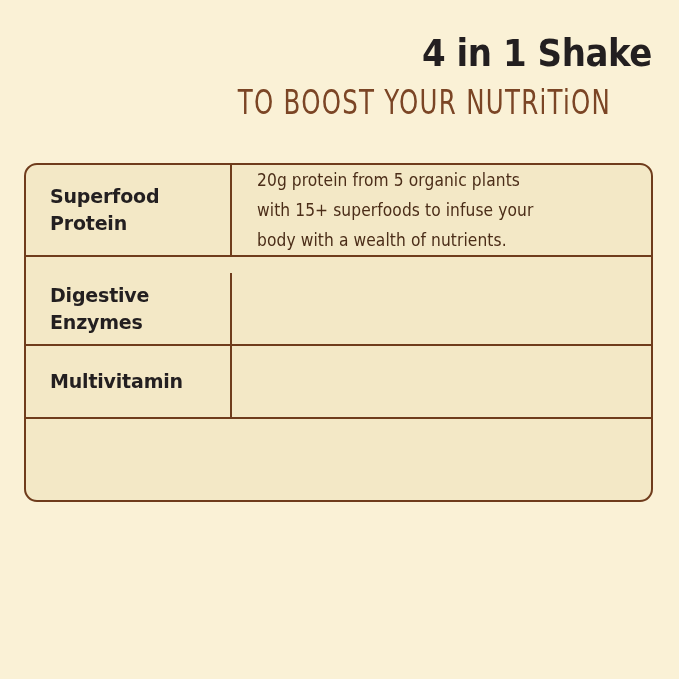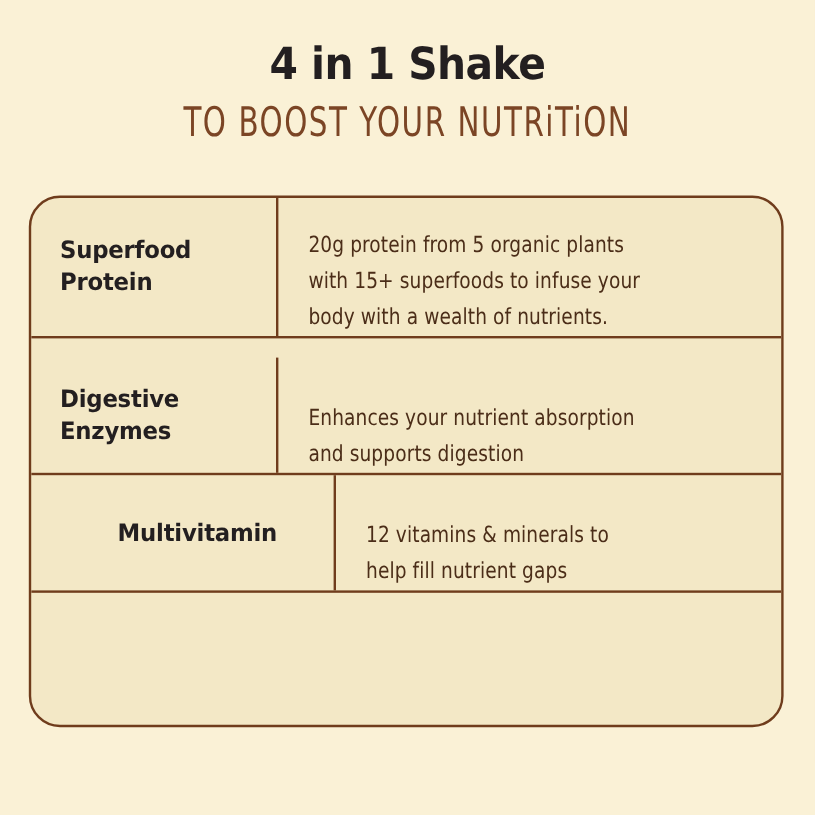--- a/index.html
+++ b/index.html
@@ -19,21 +19,21 @@
     position: relative;
     width: 679px;
     height: 679px;
     background: #faf1d6;
     box-sizing: border-box;
   }
 
   
   .headings {
     padding-top: 32px;
-    text-align: center;
+    text-align: right;
   }
   .title {
     font-family: "DejaVu Sans", sans-serif;
     font-weight: bold;
     font-size: 37px;
     line-height: 44px;
     letter-spacing: -0.5px;
     color: #231f20;
     margin: 0;
     transform: scaleX(0.92);
@@ -48,45 +48,45 @@
     margin: 6px 0 0 0;
     transform: scaleX(0.80);
   }
 
   
   .table-wrap {
     position: absolute;
     left: 24px;
     top: 163px;
     width: 629px;
-    height: 443px;
+    height: 339px;
     box-sizing: border-box;
     border: 2px solid #6f3c1c;
-    border-radius: 26px;
+    border-radius: 13px;
     background: #f3e8c6;
     overflow: hidden;
   }
   .table {
     display: flex;
     flex-direction: column;
     width: 100%;
     height: 100%;
   }
   .row {
     display: flex;
     align-items: stretch;
     border-bottom: 2px solid #6f3c1c;
     box-sizing: border-box;
   }
   .row:last-child {
     border-bottom: none;
   }
   .row-1 { height: 121px; }
   .row-2 { height: 102px; margin-top: 16px; }
-  .row-3 { height: 102px; padding-left: 48px; }
+  .row-3 { height: 102px; }
   .row-4 { height: 114px; }
 
   .cell-label {
     width: 206px;
     flex: 0 0 206px;
     box-sizing: border-box;
     border-right: 2px solid #6f3c1c;
     display: flex;
     align-items: center;
     padding: 0 14px 0 24px;
@@ -164,33 +164,25 @@
 with 15+ superfoods to infuse your
 body with a wealth of nutrients.</span>
         </div>
       </div>
 
       <div class="row row-2">
         <div class="cell-label">
           <span style="white-space: pre-line;">Digestive
 Enzymes</span>
         </div>
-        <div class="cell-desc">
-          <span>Enhances your nutrient absorption
-and supports digestion</span>
-        </div>
       </div>
 
       <div class="row row-3">
         <div class="cell-label">
           <span style="white-space: pre-line;">Multivitamin</span>
-        </div>
-        <div class="cell-desc">
-          <span>12 vitamins &amp; minerals to
-help fill nutrient gaps</span>
         </div>
       </div>
 
       <div class="row row-4">
       </div>
 
     </div>
   </div>
 
 

